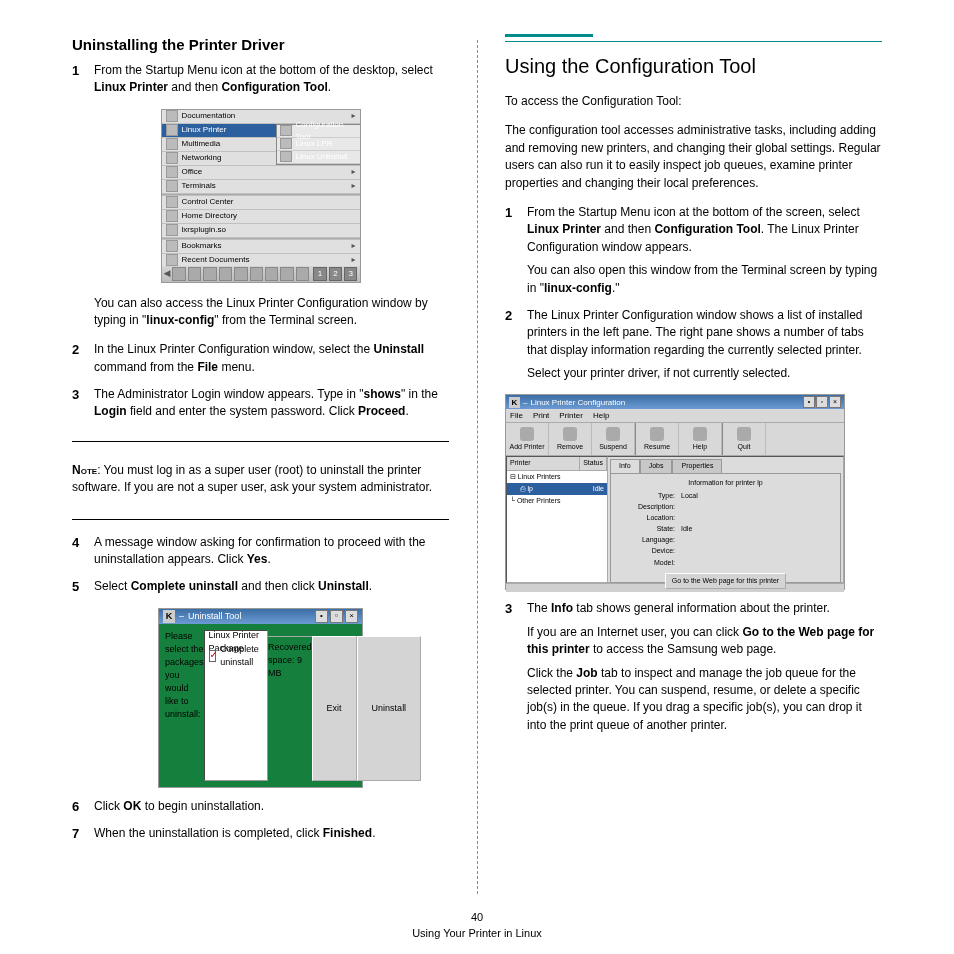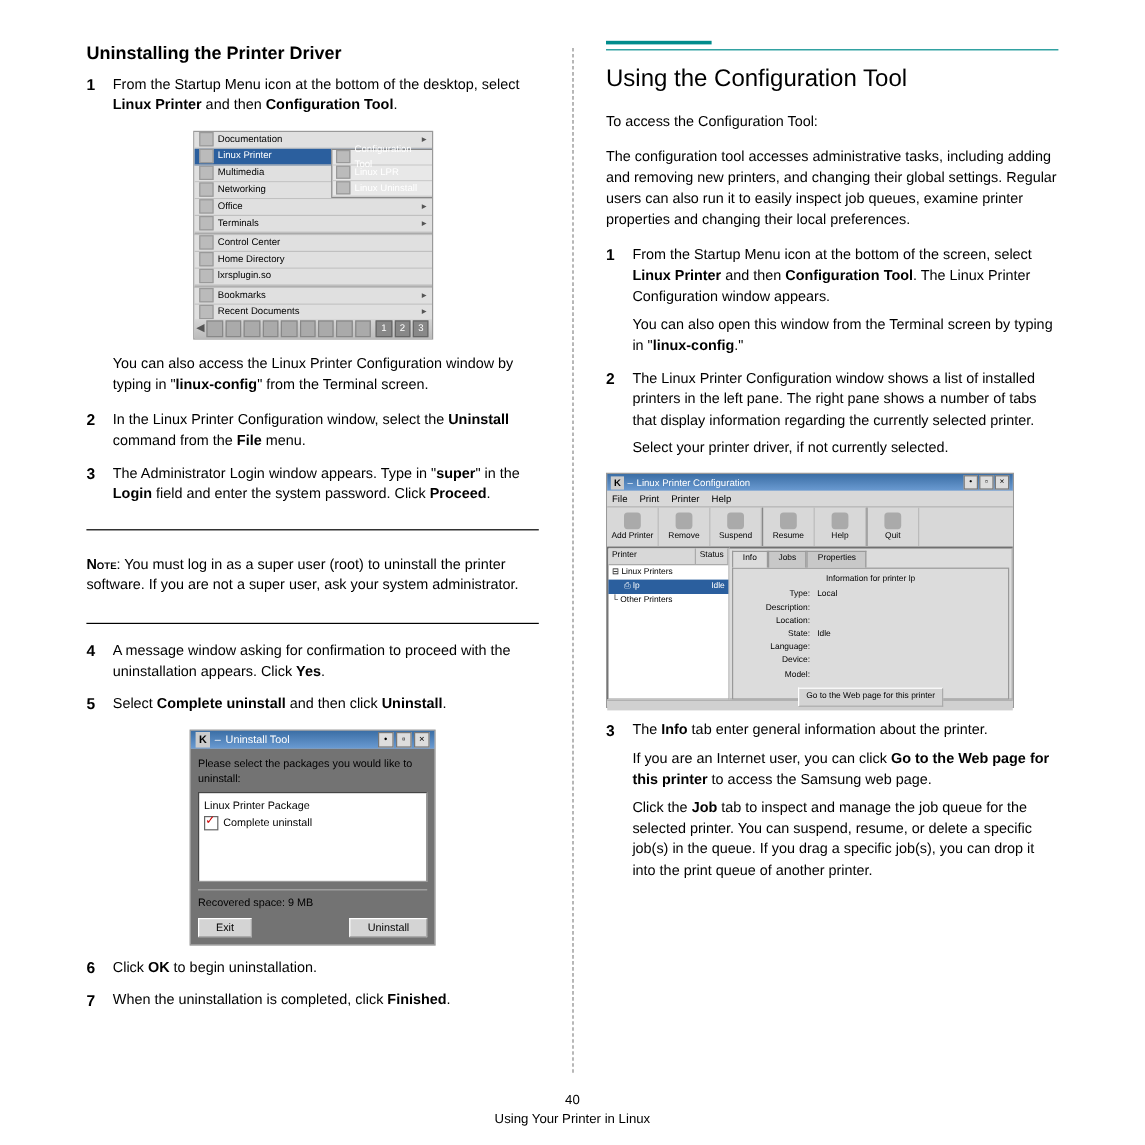--- a/index.html
+++ b/index.html
@@ -31,21 +31,21 @@
 .fig1 .popup{position:absolute;left:114px;top:0;width:86px;background:#e8e8e8;border:1px solid #888;font-size:8px}
 .fig1 .popup .prow{display:flex;align-items:center;height:12px;padding:0 3px;border-bottom:1px solid #ccc}
 .fig1 .popup .prow .ic{width:9px;height:9px}
 .fig1 .taskbar{height:16px;background:linear-gradient(#d5d5d5,#bcbcbc);display:flex;align-items:center;padding:0 2px;gap:2px}
 .fig1 .taskbar .ti{width:12px;height:12px;background:#aaa;border:1px solid #888}
 .fig1 .taskbar .tn{width:12px;height:12px;background:#888;border:1px solid #666;color:#fff;font-size:8px;text-align:center;line-height:12px}
 .fig2{width:205px;height:180px}
 .fig2 .titlebar{height:15px;background:linear-gradient(#3b6ea5,#6b9bd2);color:#fff;font-size:9px;display:flex;align-items:center;padding:0 4px}
 .fig2 .titlebar .k{background:#ccc;color:#000;width:12px;text-align:center;margin-right:4px;font-weight:bold}
 .fig2 .titlebar .wbtn{width:11px;height:11px;background:#ddd;border:1px solid #777;margin-left:2px;font-size:8px;text-align:center;line-height:10px;color:#000}
-.fig2 .body{background:#737373;padding:6px;font-size:9px;height:calc(100% - 15px);box-sizing:border-box;display:flex;flex-direction:column}
+.fig2 .body{background:#15803d;padding:6px;font-size:9px;height:calc(100% - 15px);box-sizing:border-box;display:flex;}
 .fig2 .list{background:#fff;border:1px inset #999;flex:1;padding:4px}
 .fig2 .list .li{display:flex;align-items:center;height:14px}
 .fig2 .chk{width:10px;height:10px;border:1px solid #666;background:#fff;margin-right:4px;position:relative}
 .fig2 .chk::after{content:"✓";position:absolute;top:-3px;left:0;font-size:10px;color:#c00}
 .fig2 .btnrow{display:flex;justify-content:space-between;margin-top:6px}
 .fig2 button{font-size:9px;padding:2px 14px;background:#d4d4d4;border:1px outset #fff}
 .fig3{width:340px;height:196px;margin-left:0}
 .fig3 .titlebar{height:14px;background:linear-gradient(#3b6ea5,#6b9bd2);color:#fff;font-size:8px;display:flex;align-items:center;padding:0 3px}
 .fig3 .titlebar .k{background:#ccc;color:#000;width:11px;text-align:center;margin-right:3px;font-weight:bold}
 .fig3 .titlebar .wbtn{width:10px;height:10px;background:#ddd;border:1px solid #777;margin-left:1px;font-size:7px;text-align:center;line-height:9px;color:#000}
@@ -182,21 +182,21 @@
 <div class="step">
           <div class="num">2</div>
 <div class="txt">
             <p><span>In the Linux Printer Configuration window, select the </span><b>Uninstall</b><span> command from the </span><b>File</b><span> menu.</span></p>
           </div>
         </div>
 
 <div class="step">
           <div class="num">3</div>
 <div class="txt">
-            <p><span>The Administrator Login window appears. Type in "</span><b>super</b><span>" in the </span><b>Login</b><span> field and enter the system password. Click </span><b>Proceed</b><span>.</span></p>
+            <p><span>The Administrator Login window appears. Type in "</span><b>shows</b><span>" in the </span><b>Login</b><span> field and enter the system password. Click </span><b>Proceed</b><span>.</span></p>
           </div>
         </div>
 
 <div class="note-top"></div>
 <p><span class="smallcaps">Note</span><span>: You must log in as a super user (root) to uninstall the printer software. If you are not a super user, ask your system administrator.</span></p>
 <div class="note-bot"></div>
 
 <div class="step">
           <div class="num">4</div>
 <div class="txt">
@@ -374,21 +374,21 @@
         <div style="text-align:center"><span class="wbut">Go to the Web page for this printer</span></div>
       </div>
     </div>
   </div>
   <div class="status"></div>
 </div>
 
 <div class="step">
           <div class="num">3</div>
 <div class="txt">
-<p><span>The </span><b>Info</b><span> tab enter general information about the printer.</span></p>
+<p><span>The </span><b>Info</b><span> tab shows general information about the printer.</span></p>
 <p><span>If you are an Internet user, you can click </span><b>Go to the Web page for this printer</b><span> to access the Samsung web page.</span></p>
 <p><span>Click the </span><b>Job</b><span> tab to inspect and manage the job queue for the selected printer. You can suspend, resume, or delete a specific job(s) in the queue. If you drag a specific job(s), you can drop it into the print queue of another printer.</span></p>
 </div>
         </div>
 
 </div>
 </div>
 
 <div class="footer">
   <div>40</div>

